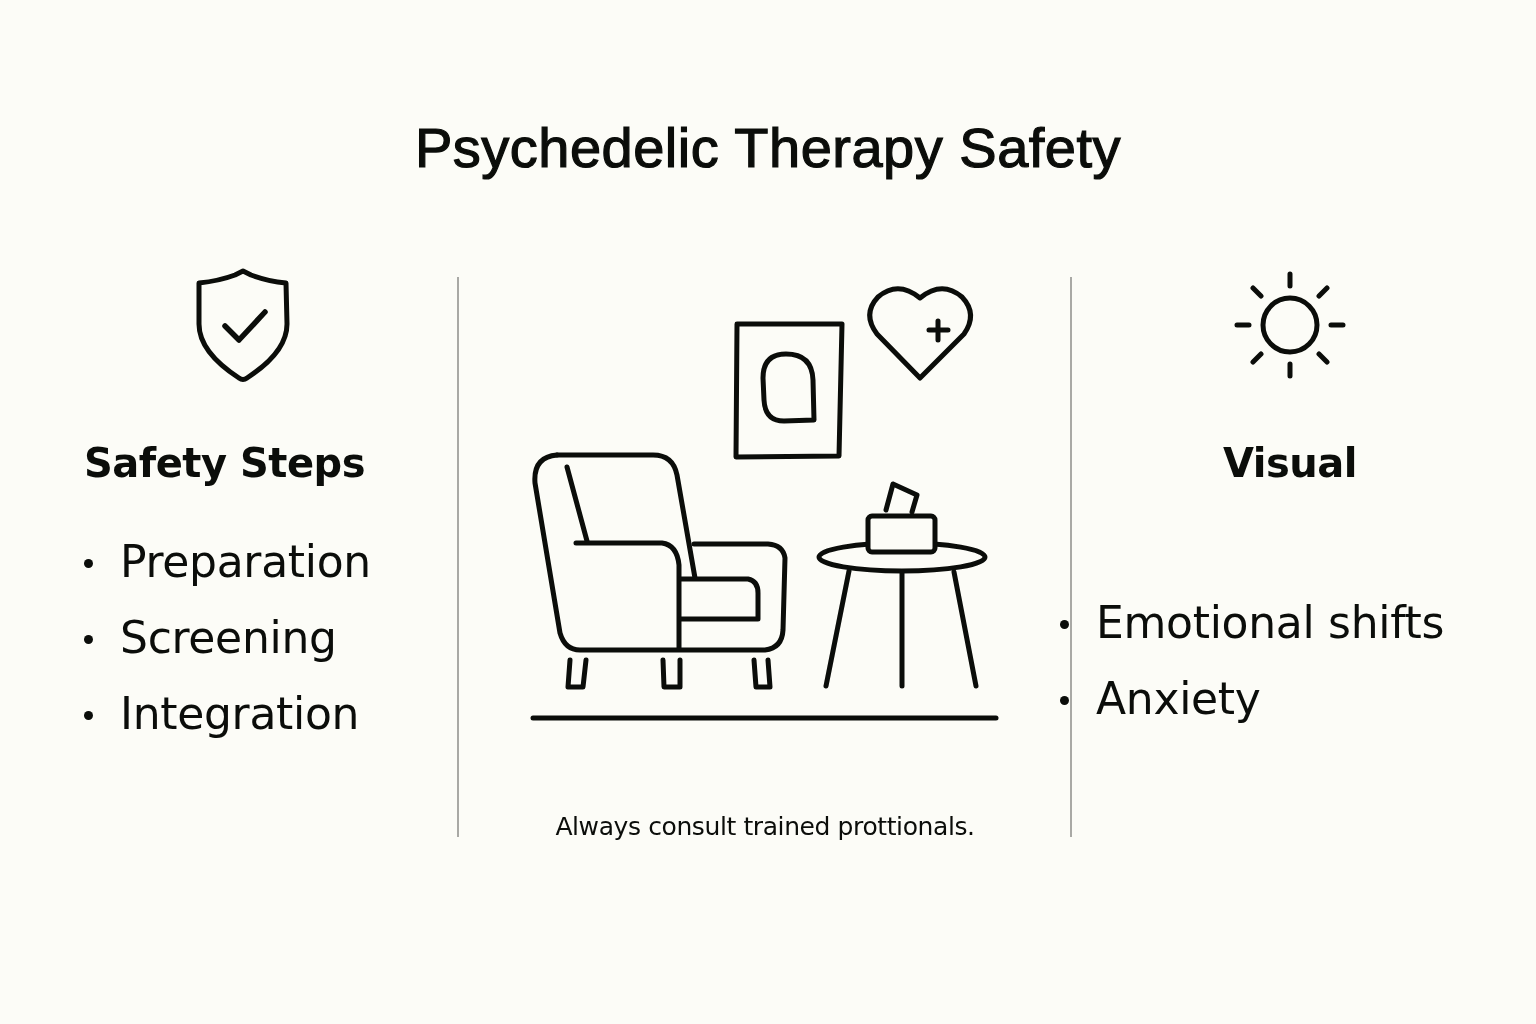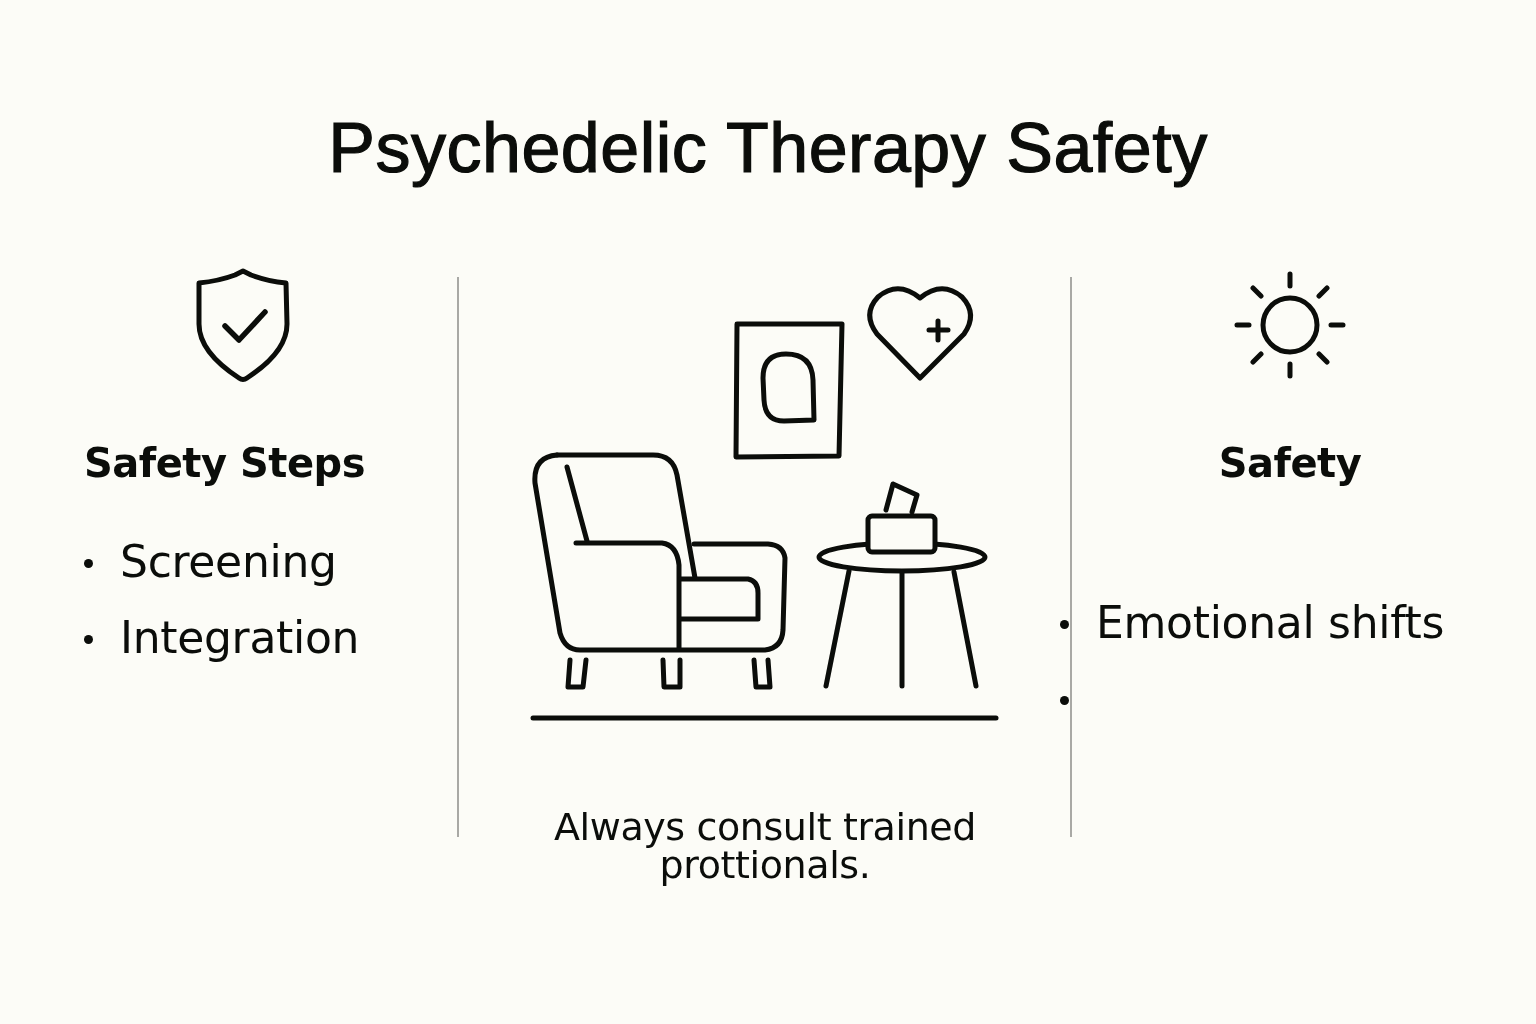--- a/index.html
+++ b/index.html
@@ -4,21 +4,21 @@
 <style>
   html, body { margin: 0; padding: 0; }
   body {
     width: 1536px; height: 1024px; overflow: hidden;
     background: #fcfcf7; color: #0b0d0a;
     font-family: "Liberation Sans", "DejaVu Sans", sans-serif;
     position: relative;
   }
   .title {
     position: absolute; left: 0; top: 98px; width: 1536px;
-    text-align: center; font-size: 70px; font-weight: 400;
+    text-align: center; font-size: 56px; font-weight: 400;
     letter-spacing: 0.5px; line-height: 100px;
     -webkit-text-stroke: 1.2px #0b0d0a;
   }
   .divider { position: absolute; top: 277px; width: 1.5px; height: 560px; background: #a9a9a5; }
   .divider.left { left: 457px; }
   .divider.right { left: 1070px; }
 
   .icon { position: absolute; }
   .icon svg { display: block; overflow: visible; }
 
@@ -39,40 +39,41 @@
     position: absolute; left: 0; top: 35px; width: 9px; height: 9px;
     border-radius: 50%; background: #0b0d0a;
   }
   .left-list { left: 84px; top: 524px; }
   .left-list li { padding-left: 36px; }
   .right-list { left: 1060px; top: 585px; }
   .right-list li { padding-left: 38px; line-height: 78px; }
 
   .note {
     position: absolute; left: 460px; top: 808px; width: 610px; text-align: center;
-    font-family: "DejaVu Sans", sans-serif; font-size: 38px; line-height: 38px; letter-spacing: -0.4px;
+    font-family: "DejaVu Sans", sans-serif; font-size: 25px; line-height: 38px; letter-spacing: -0.4px;
   }
 </style>
 </head>
 <body>
 
 <div class="title">Psychedelic Therapy Safety</div>
 
 <div class="divider left"></div>
 <div class="divider right"></div>
 
 <section>
   <div class="icon" style="left:193px; top:268px;">
     <svg width="100" height="116" viewBox="0 0 100 116">
       <path d="M50 3 L58 7 Q74 13 93 15 L94 56 Q94 84 54 110 Q50 113 46 110 Q6 84 6 56 L6 15 Q26 13 42 7 Z" fill="none" stroke="#0b0d0a" stroke-width="5" stroke-linejoin="round"></path>
       <path d="M32 58 L46 72 L72 44" fill="none" stroke="#0b0d0a" stroke-width="5.5" stroke-linecap="round" stroke-linejoin="round"></path>
     </svg>
   </div>
   <div class="heading left-heading">Safety Steps</div>
   <ul class="bullets left-list">
+    <li><span class="dot"></span><span>Preparation</span></li>
     <li><span class="dot"></span><span>Screening</span></li>
     <li><span class="dot"></span><span>Integration</span></li>
   </ul>
 </section>
 
 <section>
   <div class="icon" style="left:510px; top:270px;">
     <svg width="500" height="460" viewBox="510 270 500 460">
       <g fill="none" stroke="#0b0d0a" stroke-width="5" stroke-linecap="round" stroke-linejoin="round">
 
@@ -120,19 +121,19 @@
   <div class="icon" style="left:1234px; top:270px;">
     <svg width="112" height="112" viewBox="0 0 112 112">
       <g fill="none" stroke="#0b0d0a" stroke-width="5" stroke-linecap="round">
         <circle cx="56" cy="55" r="27"></circle>
         <path d="M56 4 L56 16 M56 94 L56 106 M3 55 L15 55 M97 55 L109 55"></path>
         <path d="M19 18 L27 26 M85 84 L93 92 M93 18 L85 26 M19 92 L27 84"></path>
       </g>
     </svg>
   </div>
   <div class="heading right-heading">
-    <div>Safety</div>
+    <div>Visual</div>
   </div>
   <ul class="bullets right-list">
     <li><span class="dot"></span><span>Emotional shifts</span></li>
-    <li><span class="dot"></span></li>
+    <li><span class="dot"></span><span>Anxiety</span></li>
   </ul>
 </section>
 
 </body></html>

